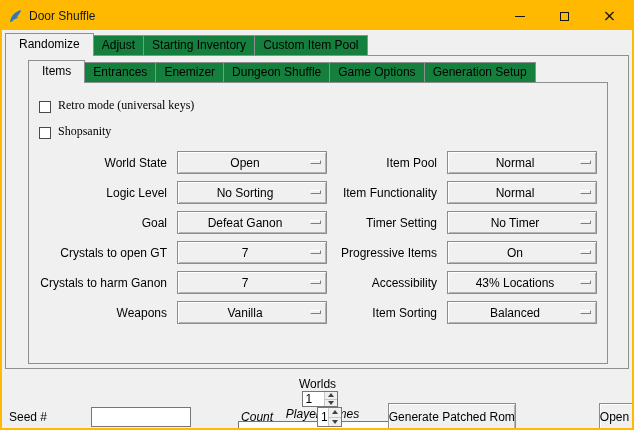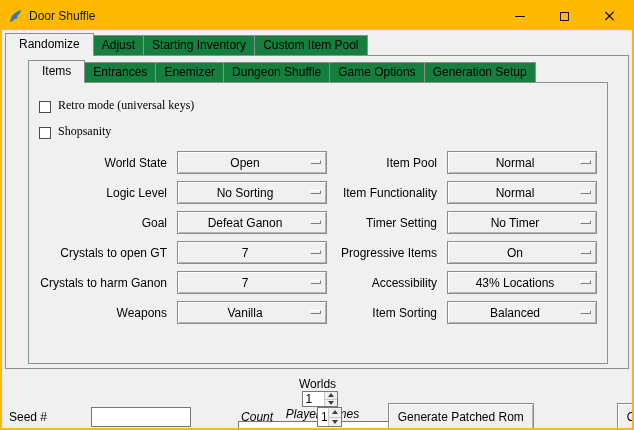--- a/index.html
+++ b/index.html
@@ -60,21 +60,21 @@
   .entry.seed { width:100px; margin-left:4px; }
   .entry.players { flex:1; margin-left:4px; }
   .spinbox { display:flex; width:36px; height:20px; border:1px solid #767676; background:#fff; margin-left:4px; }
   .spin-val { flex:1; display:flex; align-items:center; padding-left:3px; }
   .spin-arrows { width:13px; display:flex; flex-direction:column; border-left:1px solid #c7c7c7; }
   .spin-btn { flex:1; display:flex; align-items:center; justify-content:center; background:#f0f0f0; cursor:default; }
   .spin-btn + .spin-btn { border-top:1px solid #c7c7c7; }
   .arrow-up { width:0; height:0; border-left:3px solid transparent; border-right:3px solid transparent; border-bottom:4px solid #404040; }
   .arrow-down { width:0; height:0; border-left:3px solid transparent; border-right:3px solid transparent; border-top:4px solid #404040; }
   .btn {
-    height:28px; padding:0 9px; background:#f0f0f0; border:1px solid #8c8c8c;
+    height:28px; padding:0 0; background:#f0f0f0; border:1px solid #8c8c8c;
     box-shadow:inset 1px 1px 0 #ffffff, inset -1px -1px 0 #b4b4b4;
     display:flex; align-items:center; white-space:nowrap; cursor:default;
     font-family:"Liberation Sans", sans-serif; font-size:12px;
   }
   .spacer { flex:1; } .ml6 { margin-left:6px; } .ml10 { margin-left:10px;font-style:italic; } .ml3 { margin-left:3px; }
 </style>
 </head>
 <body>
 
 <div class="window">

